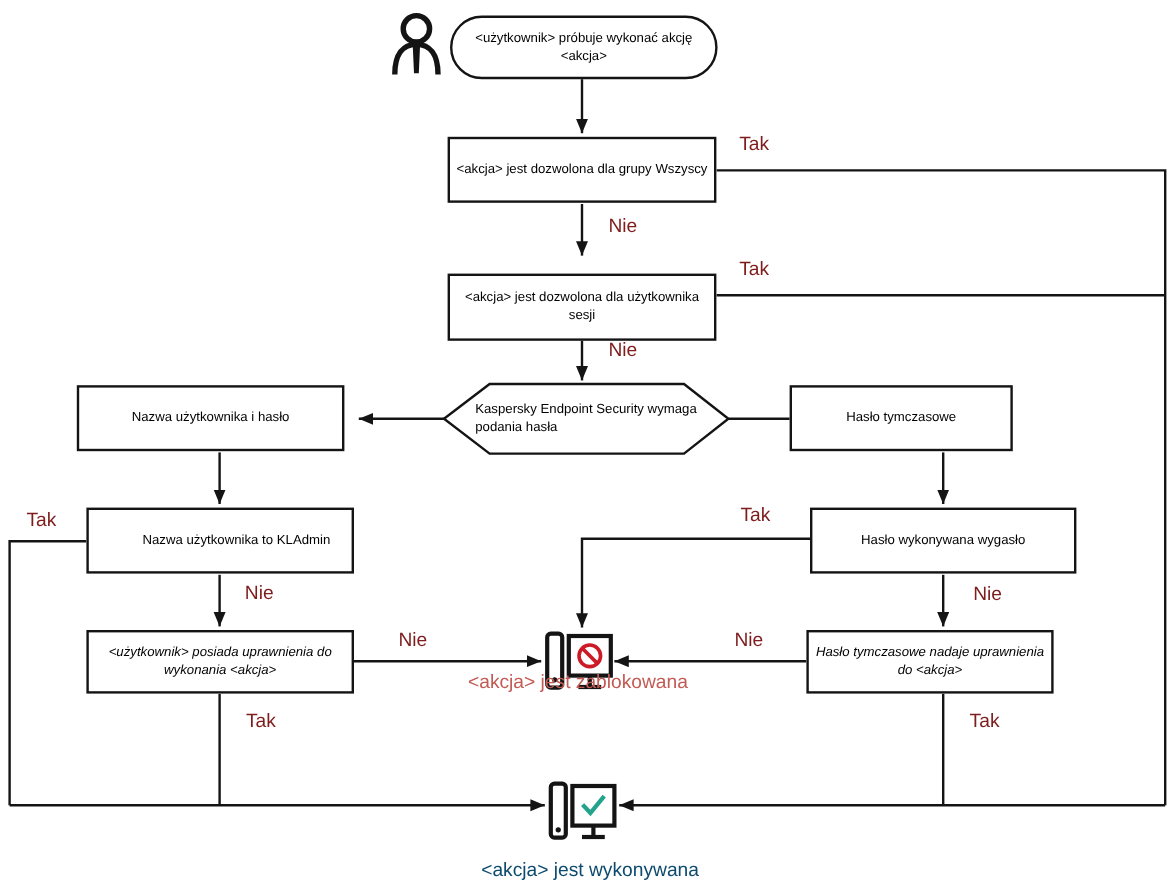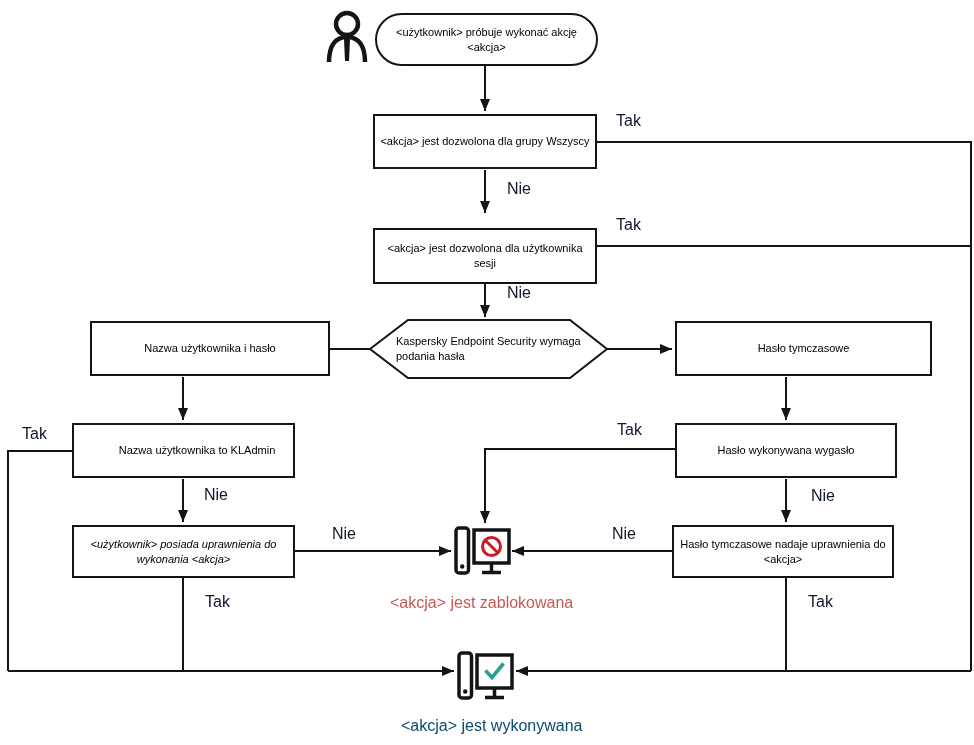--- a/index.html
+++ b/index.html
@@ -13,21 +13,21 @@
     display:flex;align-items:center;justify-content:center;text-align:center;
     font-size:11px;line-height:1.35;color:#000;padding:0 5px;
   }
   .stadium{border-radius:27px;}
   .hexlabel{
     position:absolute;box-sizing:border-box;background:transparent;border:none;
     display:flex;align-items:center;justify-content:center;text-align:left;
     font-size:11px;line-height:1.35;color:#000;
   }
   .edge-label{
-    position:absolute;font-size:16px;color:#0f172a;white-space:nowrap;
+    position:absolute;font-size:16px;color:#7f1d1d;white-space:nowrap;
   }
   .caption{
     position:absolute;font-size:16px;white-space:nowrap;
   }
   .caption.blocked{color:#c35a54;}
   .caption.executed{color:#0c4a6e;}
 </style>
 </head>
 <body>
 
@@ -96,41 +96,41 @@
   </svg>
 
   <div class="node stadium" style="left:375px;top:13px;width:223px;height:53px;">&lt;użytkownik&gt; próbuje wykonać akcję &lt;akcja&gt;</div>
 
   <div class="node" style="left:373px;top:114px;width:224px;height:55px;">&lt;akcja&gt; jest dozwolona dla grupy Wszyscy</div>
 
   <div class="node" style="left:373px;top:228px;width:224px;height:56px;">&lt;akcja&gt; jest dozwolona dla użytkownika sesji</div>
 
   <div class="hexlabel" style="left:396px;top:320px;width:186px;height:58px;">Kaspersky Endpoint Security wymaga podania hasła</div>
 
-  <div class="node" style="left:90px;top:321px;width:240px;height:55px;">Nazwa użytkownika i hasło</div>
+  <div class="node" style="left:64px;top:321px;width:223px;height:55px;">Nazwa użytkownika i hasło</div>
 
-  <div class="node" style="left:675px;top:321px;width:257px;height:55px;">Hasło tymczasowe</div>
+  <div class="node" style="left:658px;top:321px;width:186px;height:55px;">Hasło tymczasowe</div>
 
   <div class="node" style="left:72px;top:423px;width:223px;height:55px;padding-left:32px;">Nazwa użytkownika to KLAdmin</div>
 
   <div class="node" style="left:675px;top:423px;width:222px;height:55px;">Hasło wykonywana wygasło</div>
 
   <div class="node" style="left:72px;top:525px;width:223px;height:53px;font-style:italic;">&lt;użytkownik&gt; posiada uprawnienia do wykonania &lt;akcja&gt;</div>
 
-  <div class="node" style="left:672px;top:525px;width:222px;height:53px;">Hasło tymczasowe nadaje uprawnienia do &lt;akcja&gt;</div>
+  <div class="node" style="left:672px;top:525px;width:206px;height:53px;font-style:italic;">Hasło tymczasowe nadaje uprawnienia do &lt;akcja&gt;</div>
 
   <span class="edge-label" style="left:616px;top:112px;">Tak</span>
   <span class="edge-label" style="left:507px;top:180px;">Nie</span>
   <span class="edge-label" style="left:616px;top:216px;">Tak</span>
   <span class="edge-label" style="left:507px;top:284px;">Nie</span>
   <span class="edge-label" style="left:22px;top:425px;">Tak</span>
   <span class="edge-label" style="left:204px;top:486px;">Nie</span>
   <span class="edge-label" style="left:332px;top:525px;">Nie</span>
   <span class="edge-label" style="left:205px;top:593px;">Tak</span>
   <span class="edge-label" style="left:617px;top:421px;">Tak</span>
   <span class="edge-label" style="left:811px;top:487px;">Nie</span>
   <span class="edge-label" style="left:612px;top:525px;">Nie</span>
   <span class="edge-label" style="left:808px;top:593px;">Tak</span>
 
-  <div class="caption blocked" style="left:390px;top:594px;text-align:right;">&lt;akcja&gt; jest zablokowana</div>
+  <div class="caption blocked" style="left:390px;top:560px;text-align:right;">&lt;akcja&gt; jest zablokowana</div>
   <div class="caption executed" style="left:401px;top:717px;">&lt;akcja&gt; jest wykonywana</div>
 
 </div>
 
 </body></html>

